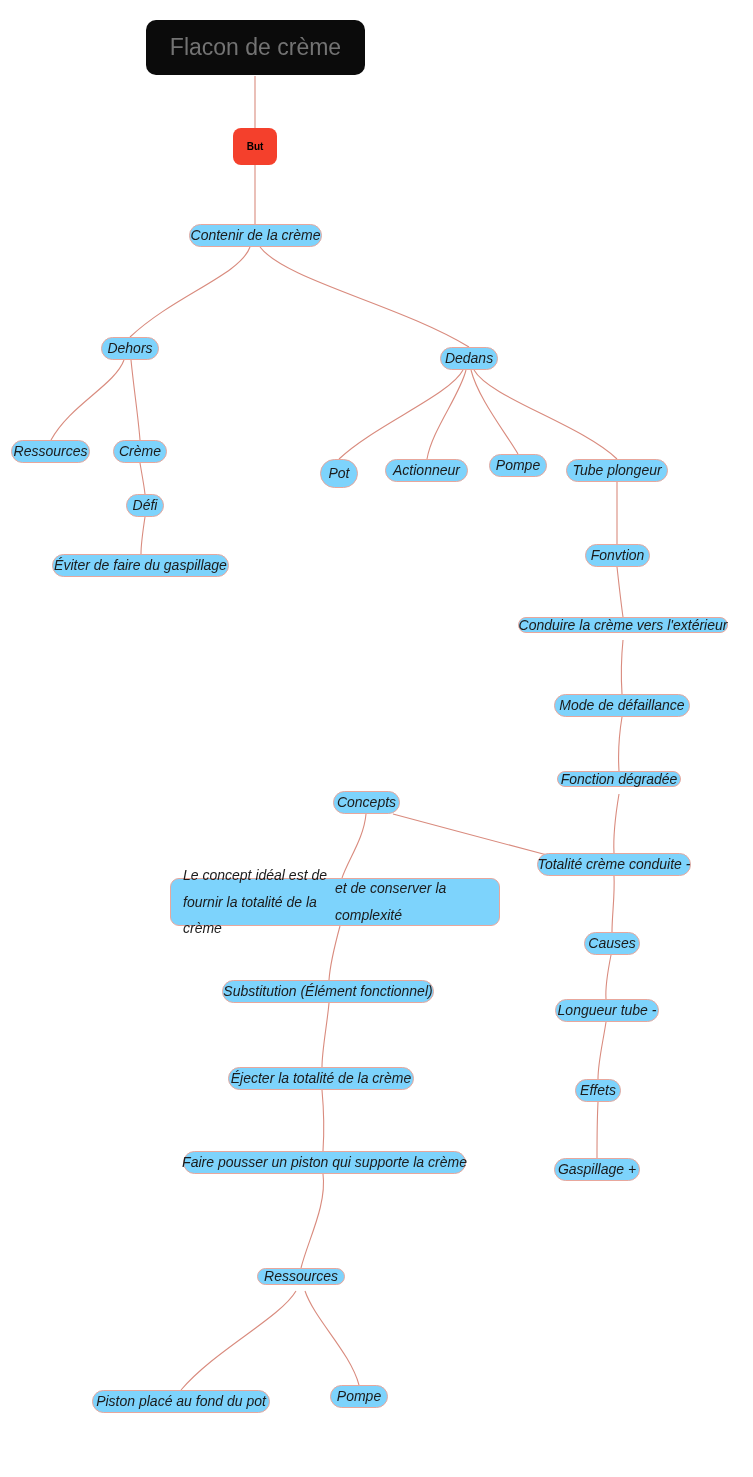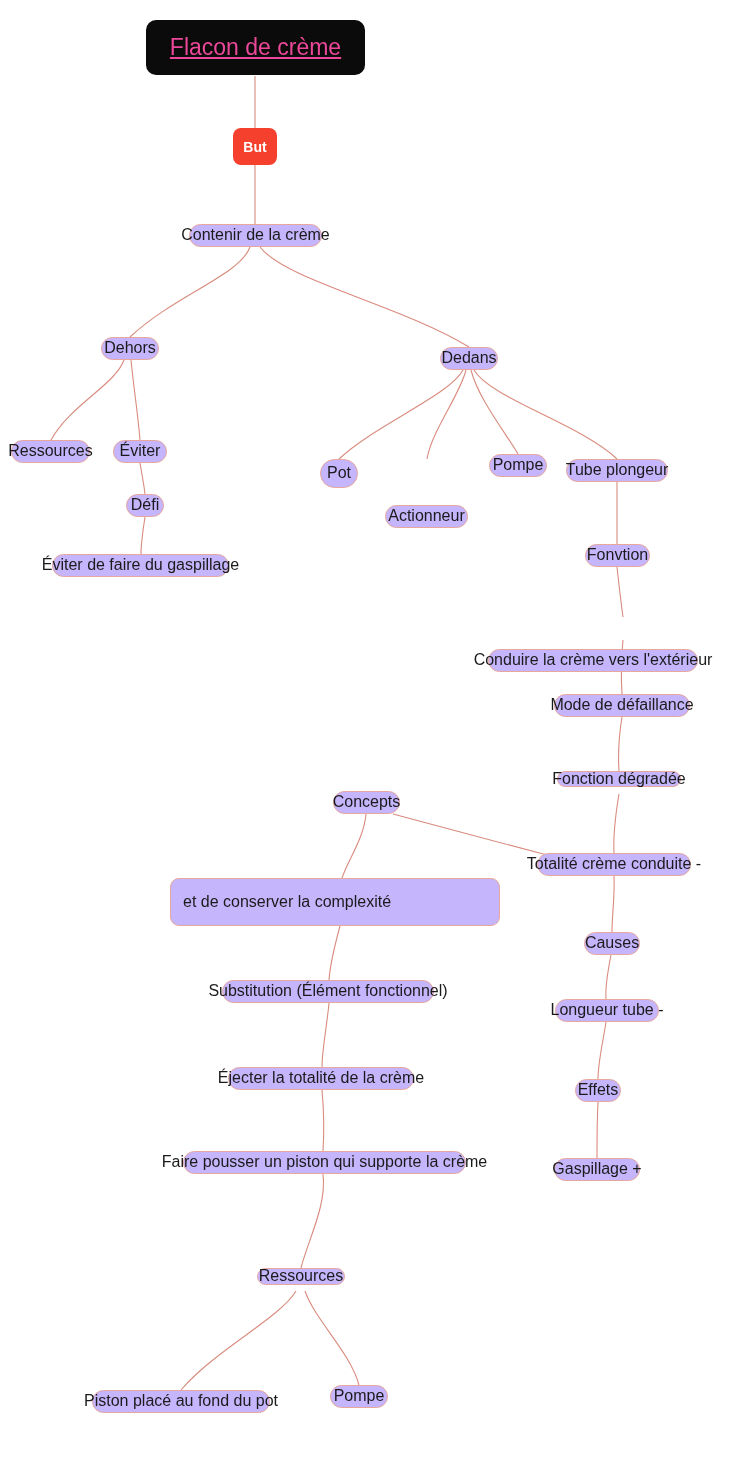--- a/index.html
+++ b/index.html
@@ -21,67 +21,67 @@
     position: absolute;
     left: 0;
     top: 0;
     width: 753px;
     height: 1477px;
     pointer-events: none;
   }
   .node {
     position: absolute;
     box-sizing: border-box;
-    background: #c4b5fd;
+    background: #7dd3fc;
     border: 1px solid #e8a79c;
     border-radius: 999px;
     color: #1b1b1b;
-    font-size: 16px;
+    font-size: 14px;
     line-height: 1.05;
     display: flex;
     align-items: center;
     justify-content: center;
     text-align: center;
     white-space: nowrap;
     padding: 0 9px;
     z-index: 2;
+    font-style: italic;
   }
   .node.multiline {
     border-radius: 9px;
     white-space: normal;
     line-height: 1.9;
     justify-content: flex-start;
     text-align: left;
     padding: 0 12px;
   }
   .node.multiline .line {
     display: block;
     width: 100%;
   }
   .node-title {
     position: absolute;
     box-sizing: border-box;
     background: #0b0b0b;
-    color: #ec4899;
+    color: #737373;
     border-radius: 10px;
     font-size: 23px;
     display: flex;
     align-items: center;
     justify-content: center;
     white-space: nowrap;
     z-index: 3;
-    text-decoration: underline;
   }
   .node-goal {
     position: absolute;
     box-sizing: border-box;
     background: #f4402c;
-    color: #ffffff;
+    color: #000000;
     border-radius: 8px;
-    font-size: 14px;
+    font-size: 10px;
     font-weight: bold;
     display: flex;
     align-items: center;
     justify-content: center;
     white-space: nowrap;
     z-index: 3;
   }
 </style>
 </head>
 <body>
@@ -118,38 +118,39 @@
       <path d="M296,1291 C280,1318 215,1350 181,1390" fill="none" stroke="#d98b7e" stroke-width="1.1"></path>
       <path d="M305,1291 C315,1320 350,1352 359,1385" fill="none" stroke="#d98b7e" stroke-width="1.1"></path>
     </svg>
   <div id="nodes-layer">
       <div class="node-title" style="left: 146px; top: 20px; width: 219px; height: 55px;">Flacon de crème</div>
       <div class="node-goal" style="left: 233px; top: 128px; width: 44px; height: 37px;">But</div>
       <div class="node" style="left: 189px; top: 224px; width: 133px; height: 23px;">Contenir de la crème</div>
       <div class="node" style="left: 101px; top: 337px; width: 58px; height: 23px;">Dehors</div>
       <div class="node" style="left: 440px; top: 347px; width: 58px; height: 23px;">Dedans</div>
       <div class="node" style="left: 11px; top: 440px; width: 79px; height: 23px;">Ressources</div>
-      <div class="node" style="left: 113px; top: 440px; width: 54px; height: 23px;">Éviter</div>
+      <div class="node" style="left: 113px; top: 440px; width: 54px; height: 23px;">Crème</div>
       <div class="node" style="left: 126px; top: 494px; width: 38px; height: 23px;">Défi</div>
       <div class="node" style="left: 52px; top: 554px; width: 177px; height: 23px;">Éviter de faire du gaspillage</div>
       <div class="node" style="left: 320px; top: 459px; width: 38px; height: 29px;">Pot</div>
-      <div class="node" style="left: 385px; top: 459px; width: 83px; height: 23px; margin-top: 46px;">Actionneur</div>
+      <div class="node" style="left: 385px; top: 459px; width: 83px; height: 23px;">Actionneur</div>
       <div class="node" style="left: 489px; top: 454px; width: 58px; height: 23px;">Pompe</div>
       <div class="node" style="left: 566px; top: 459px; width: 102px; height: 23px;">Tube plongeur</div>
       <div class="node" style="left: 585px; top: 544px; width: 65px; height: 23px;">Fonvtion</div>
-      <div class="node" style="left: 488px; top: 617px; width: 210px; height: 23px; margin-top: 32px;">Conduire la crème vers l'extérieur</div>
+      <div class="node" style="left: 518px; top: 617px; width: 210px; height: 16px;">Conduire la crème vers l'extérieur</div>
       <div class="node" style="left: 554px; top: 694px; width: 136px; height: 23px;">Mode de défaillance</div>
       <div class="node" style="left: 557px; top: 771px; width: 124px; height: 16px;">Fonction dégradée</div>
       <div class="node" style="left: 537px; top: 853px; width: 154px; height: 23px;">Totalité crème conduite -</div>
       <div class="node" style="left: 584px; top: 932px; width: 56px; height: 23px;">Causes</div>
       <div class="node" style="left: 555px; top: 999px; width: 104px; height: 23px;">Longueur tube -</div>
       <div class="node" style="left: 575px; top: 1079px; width: 46px; height: 23px;">Effets</div>
       <div class="node" style="left: 554px; top: 1158px; width: 86px; height: 23px;">Gaspillage +</div>
       <div class="node" style="left: 333px; top: 791px; width: 67px; height: 23px;">Concepts</div>
       <div class="node multiline" style="left: 170px; top: 878px; width: 330px; height: 48px;">
+        <span class="line">Le concept idéal est de fournir la totalité de la crème</span>
         <span class="line">et de conserver la complexité</span>
       </div>
       <div class="node" style="left: 222px; top: 980px; width: 212px; height: 23px;">Substitution (Élément fonctionnel)</div>
       <div class="node" style="left: 228px; top: 1067px; width: 186px; height: 23px;">Éjecter la totalité de la crème</div>
       <div class="node" style="left: 183px; top: 1151px; width: 283px; height: 23px;">Faire pousser un piston qui supporte la crème</div>
       <div class="node" style="left: 257px; top: 1268px; width: 88px; height: 17px;">Ressources</div>
       <div class="node" style="left: 92px; top: 1390px; width: 178px; height: 23px; text-align: center;">Piston placé au fond du pot</div>
       <div class="node" style="left: 330px; top: 1385px; width: 58px; height: 23px;">Pompe</div>
     </div>
 </div>

